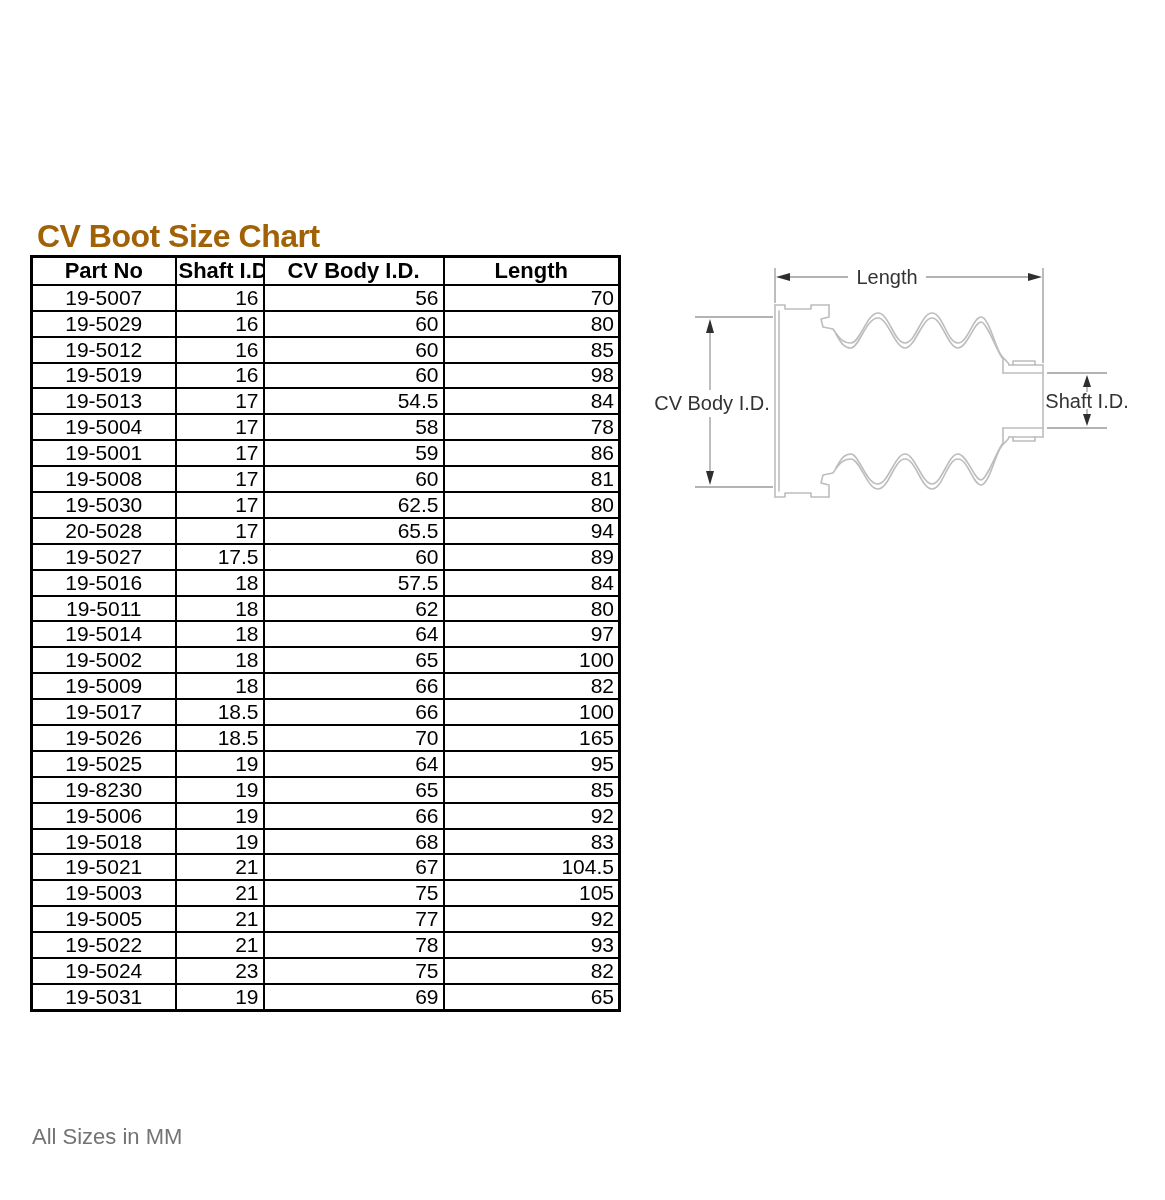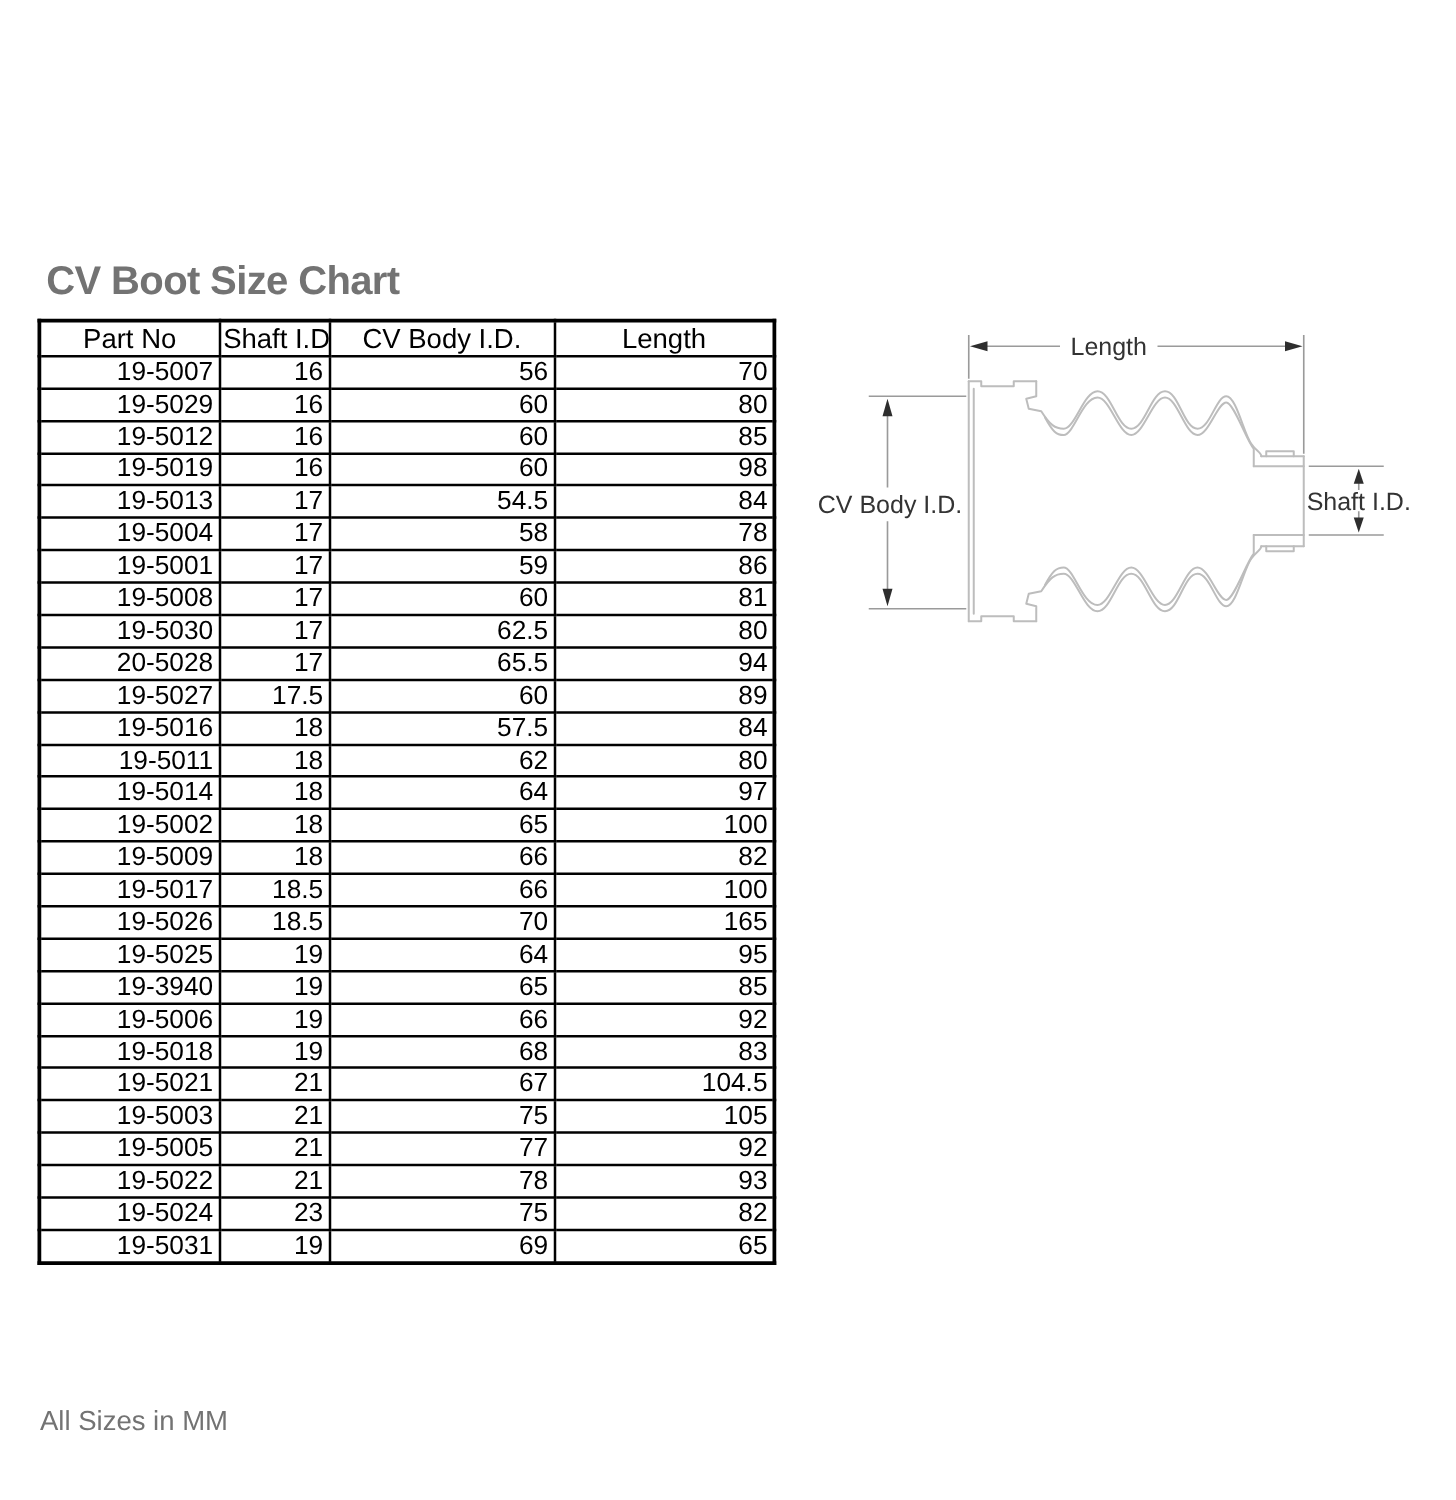--- a/index.html
+++ b/index.html
@@ -5,45 +5,45 @@
   html,body{margin:0;padding:0;background:#fff;}
   .page{
     position:relative;
     width:1165px;height:1200px;
     background:#ffffff;
     font-family:"Liberation Sans", sans-serif;
     color:#000;
     overflow:hidden;
   }
   .page-title{
-    position:absolute;left:37px;top:206px;
-    font-size:32px;font-weight:700;color:#737373;
+    position:absolute;left:37px;top:218px;
+    font-size:32px;font-weight:700;color:#a16207;
     letter-spacing:-0.5px;
     margin:0;
   }
   table.size-table{
     position:absolute;left:30px;top:255px;
     border-collapse:collapse;
     table-layout:fixed;
     width:588px;
     border:3px solid #000;
   }
   table.size-table th, table.size-table td{
     border:2px solid #000;
     height:23.9px;
     padding:0 4px;
     font-size:21px;
     line-height:1.05;
     white-space:nowrap;
     overflow:hidden;
   }
   table.size-table th{
-    font-size:22px;font-weight:400;text-align:center;padding:1px 2px;
-  }
-  td.col-part{text-align:right;padding-left:6px;}
+    font-size:22px;font-weight:700;text-align:center;padding:1px 2px;
+  }
+  td.col-part{text-align:center;padding-left:6px;}
   td.col-num{text-align:right;padding-right:5px;}
   .units-note{
     position:absolute;left:32px;top:1124px;
     font-size:22px;color:#737373;
   }
   .boot-diagram{
     position:absolute;left:645px;top:255px;
   }
   .dim-label{
     font-family:"Liberation Sans", sans-serif;
@@ -181,21 +181,21 @@
           <td class="col-num">70</td>
           <td class="col-num">165</td>
         </tr>
         <tr>
           <td class="col-part">19-5025</td>
           <td class="col-num">19</td>
           <td class="col-num">64</td>
           <td class="col-num">95</td>
         </tr>
         <tr>
-          <td class="col-part">19-3940</td>
+          <td class="col-part">19-8230</td>
           <td class="col-num">19</td>
           <td class="col-num">65</td>
           <td class="col-num">85</td>
         </tr>
         <tr>
           <td class="col-part">19-5006</td>
           <td class="col-num">19</td>
           <td class="col-num">66</td>
           <td class="col-num">92</td>
         </tr>

